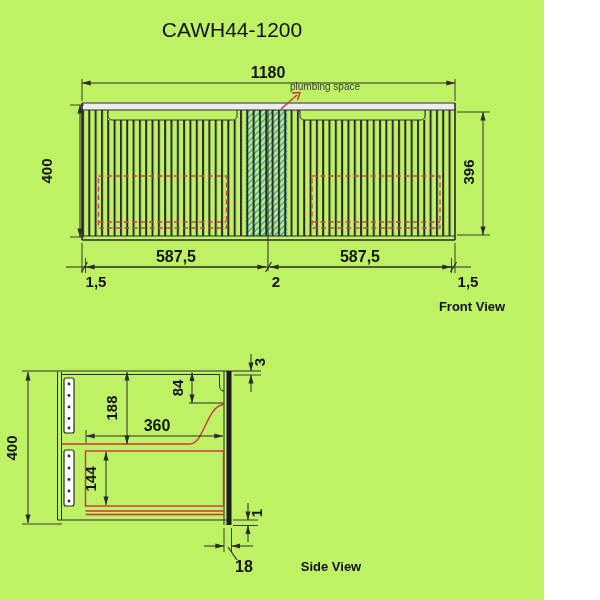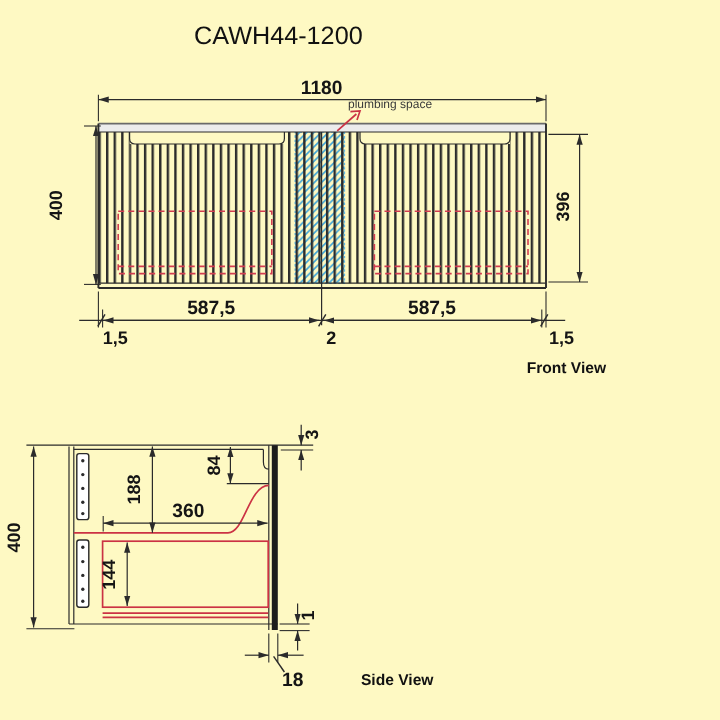--- a/index.html
+++ b/index.html
@@ -1,16 +1,16 @@
 <!DOCTYPE html>
 <html><head>
 <meta charset="utf-8">
 <style>
   html,body{margin:0;padding:0;background:#ffffff;}
-  #canvas{position:relative;width:600px;height:600px;background:#fef9c3;overflow:hidden;
+  #canvas{position:relative;width:544px;height:600px;background:#bef264;overflow:hidden;
           font-family:"Liberation Sans", sans-serif;}
   svg{position:absolute;left:0;top:0;}
   .ln{stroke:#2b2b2b;stroke-width:1;fill:none;}
   .ln2{stroke:#2b2b2b;stroke-width:1.6;fill:none;}
   .dimln{stroke:#2b2b2b;stroke-width:1;fill:none;}
   .extln{stroke:#2b2b2b;stroke-width:0.9;fill:none;}
   .tick{stroke:#2b2b2b;stroke-width:1.2;fill:none;}
   .red{stroke:#cb3244;stroke-width:1.4;fill:none;}
   .reddash{stroke:#d23c50;stroke-width:1.3;fill:none;stroke-dasharray:5 3.4;}
   .dim{font:bold 16px "Liberation Sans",sans-serif;fill:#151515;}

